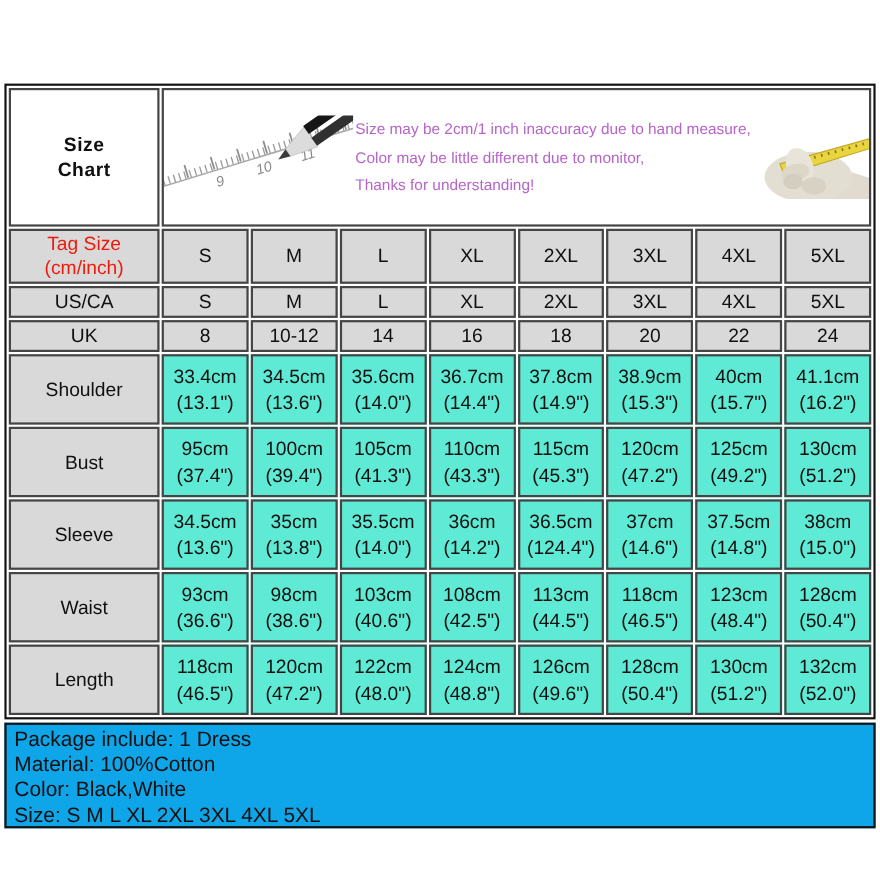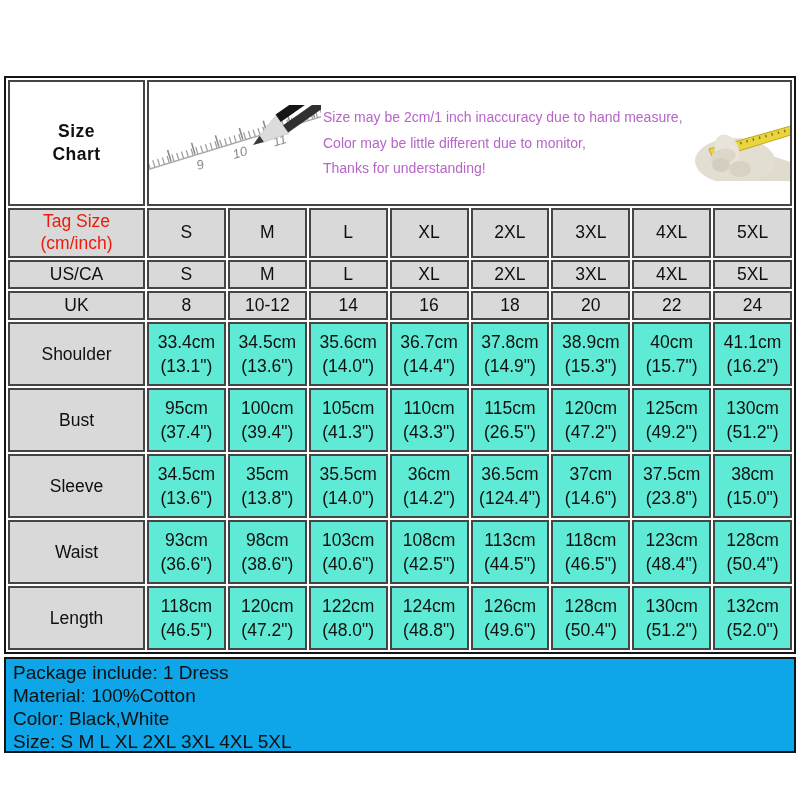--- a/index.html
+++ b/index.html
@@ -140,21 +140,21 @@
             <td class="label-cell">Bust</td>
             <td>95cm
 (37.4")</td>
             <td>100cm
 (39.4")</td>
             <td>105cm
 (41.3")</td>
             <td>110cm
 (43.3")</td>
             <td>115cm
-(26.5")</td>
+(45.3")</td>
             <td>120cm
 (47.2")</td>
             <td>125cm
 (49.2")</td>
             <td>130cm
 (51.2")</td>
           </tr>
           <tr class="measure">
             <td class="label-cell">Sleeve</td>
             <td>34.5cm
@@ -163,21 +163,21 @@
 (13.8")</td>
             <td>35.5cm
 (14.0")</td>
             <td>36cm
 (14.2")</td>
             <td>36.5cm
 (124.4")</td>
             <td>37cm
 (14.6")</td>
             <td>37.5cm
-(23.8")</td>
+(14.8")</td>
             <td>38cm
 (15.0")</td>
           </tr>
           <tr class="measure">
             <td class="label-cell">Waist</td>
             <td>93cm
 (36.6")</td>
             <td>98cm
 (38.6")</td>
             <td>103cm

